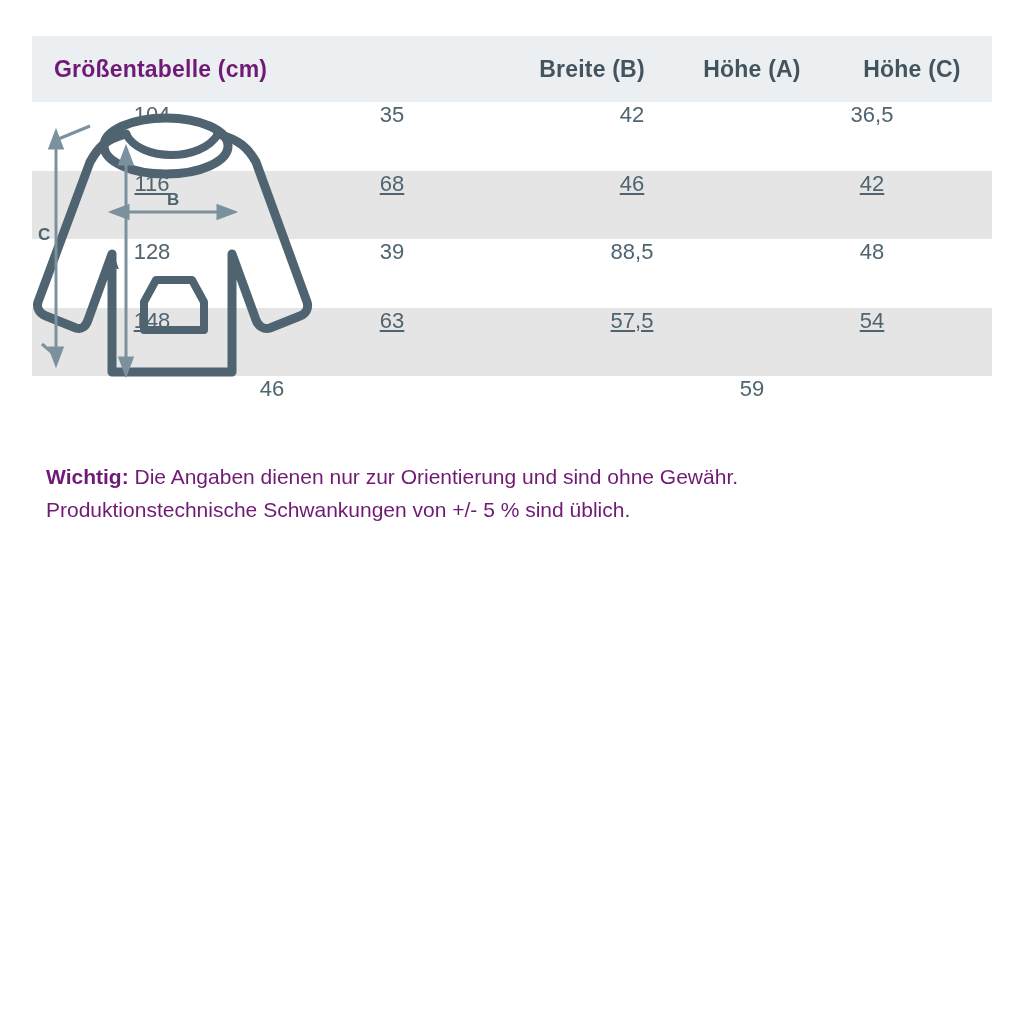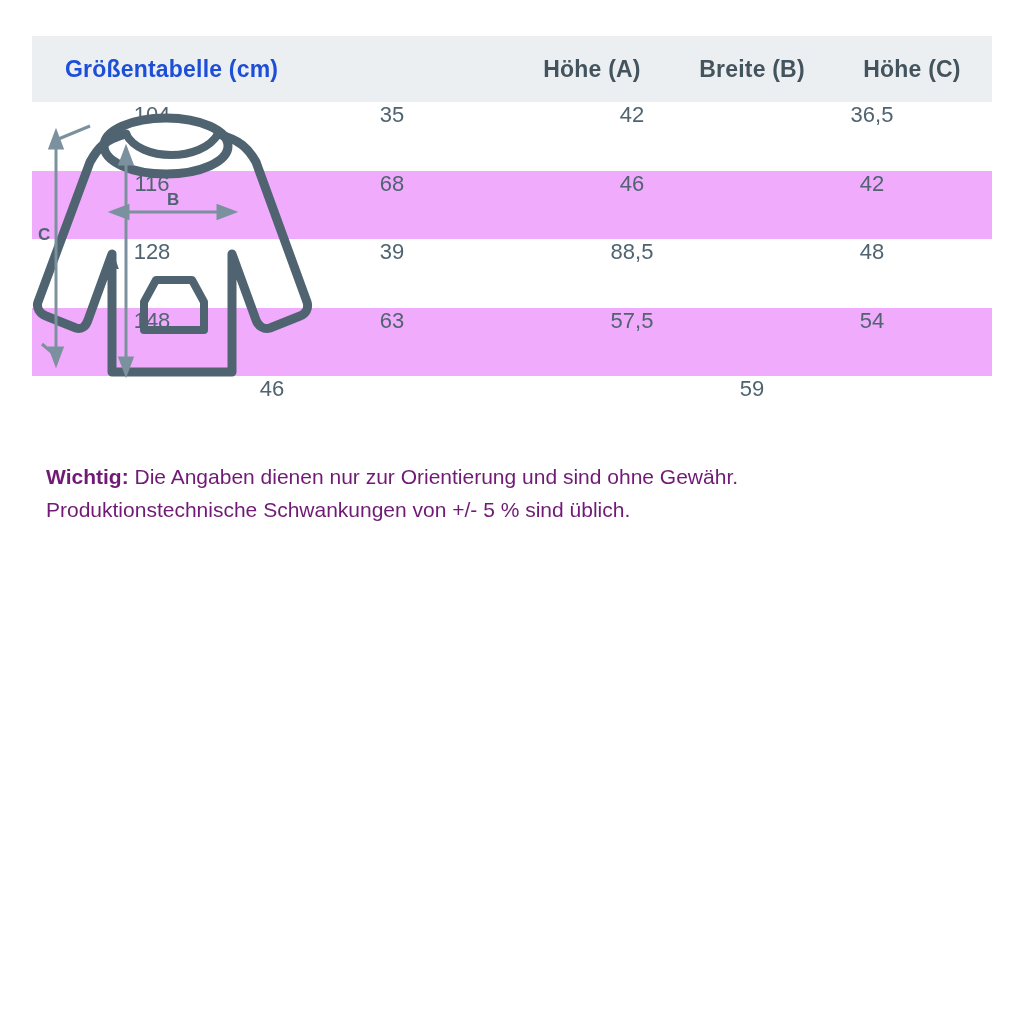--- a/index.html
+++ b/index.html
@@ -29,43 +29,44 @@
   .table-header {
     display: flex;
     align-items: center;
     background: #eceff1;
     height: 66px;
   }
   .th-title {
     flex: 0 0 480px;
     font-size: 23px;
     font-weight: bold;
-    color: #1d4ed8;
-    padding-left: 33px;
+    color: #701a75;
+    padding-left: 22px;
     box-sizing: border-box;
     letter-spacing: 0.2px;
   }
   .th-cell {
     flex: 1 1 0;
     text-align: center;
     font-size: 23px;
     font-weight: bold;
     color: #44545e;
     letter-spacing: 0.2px;
   }
   
   .table-body {
     position: relative;
   }
   .row {
     display: flex;
     height: 68.5px;
   }
   .row.alt {
-    background: #f0abfc;
+    background: #e5e5e5;
+    text-decoration: underline;
   }
   .row .cell {
     flex: 1 1 0;
     text-align: center;
     font-size: 22px;
     color: #4f6470;
   }
   .row .cell.first {
     
   }
@@ -93,22 +94,22 @@
 </style>
 </head>
 <body>
 
 <div class="page">
 
   <div class="size-table">
 
     <div class="table-header">
       <div class="th-title">Größentabelle (cm)</div>
+      <div class="th-cell">Breite (B)</div>
       <div class="th-cell">Höhe (A)</div>
-      <div class="th-cell">Breite (B)</div>
       <div class="th-cell">Höhe (C)</div>
     </div>
 
     <div class="table-body">
 
       <div class="row">
         <div class="cell first">104</div>
         <div class="cell">35</div>
         <div class="cell">42</div>
         <div class="cell">36,5</div>

